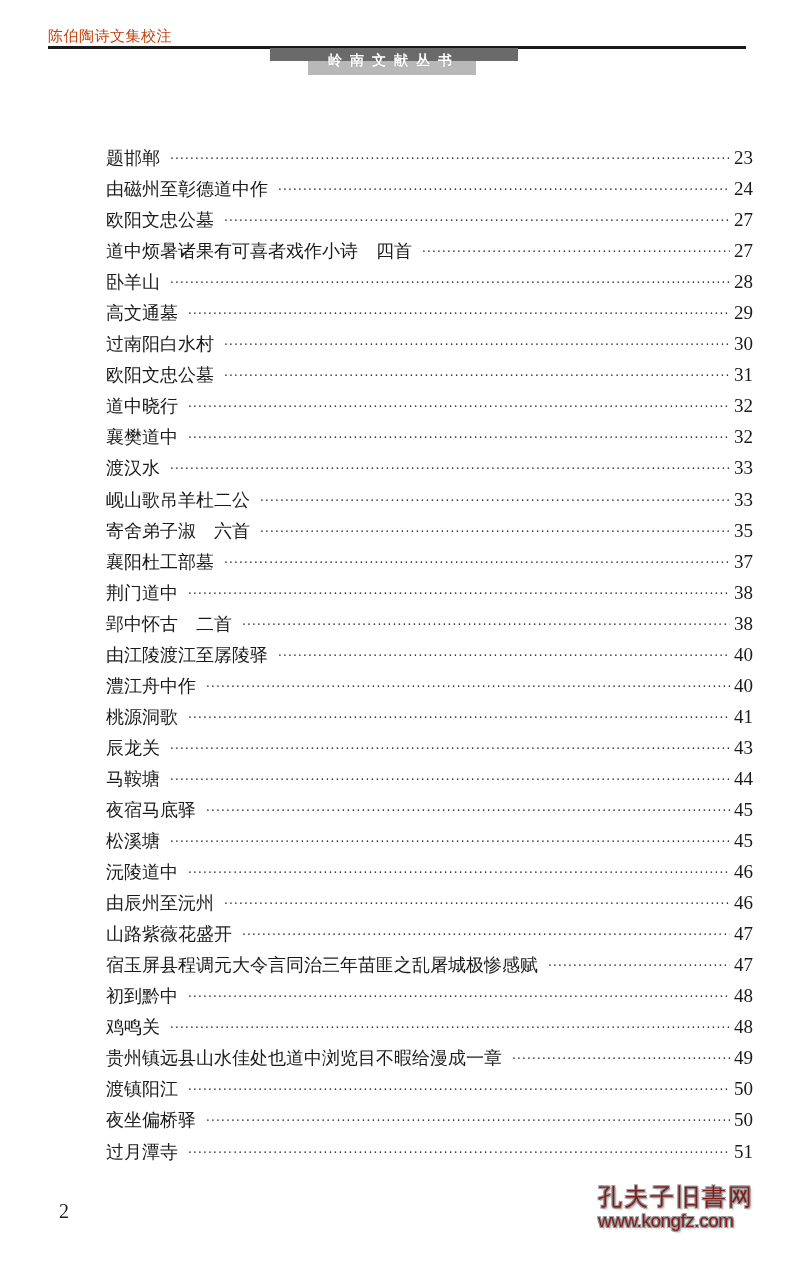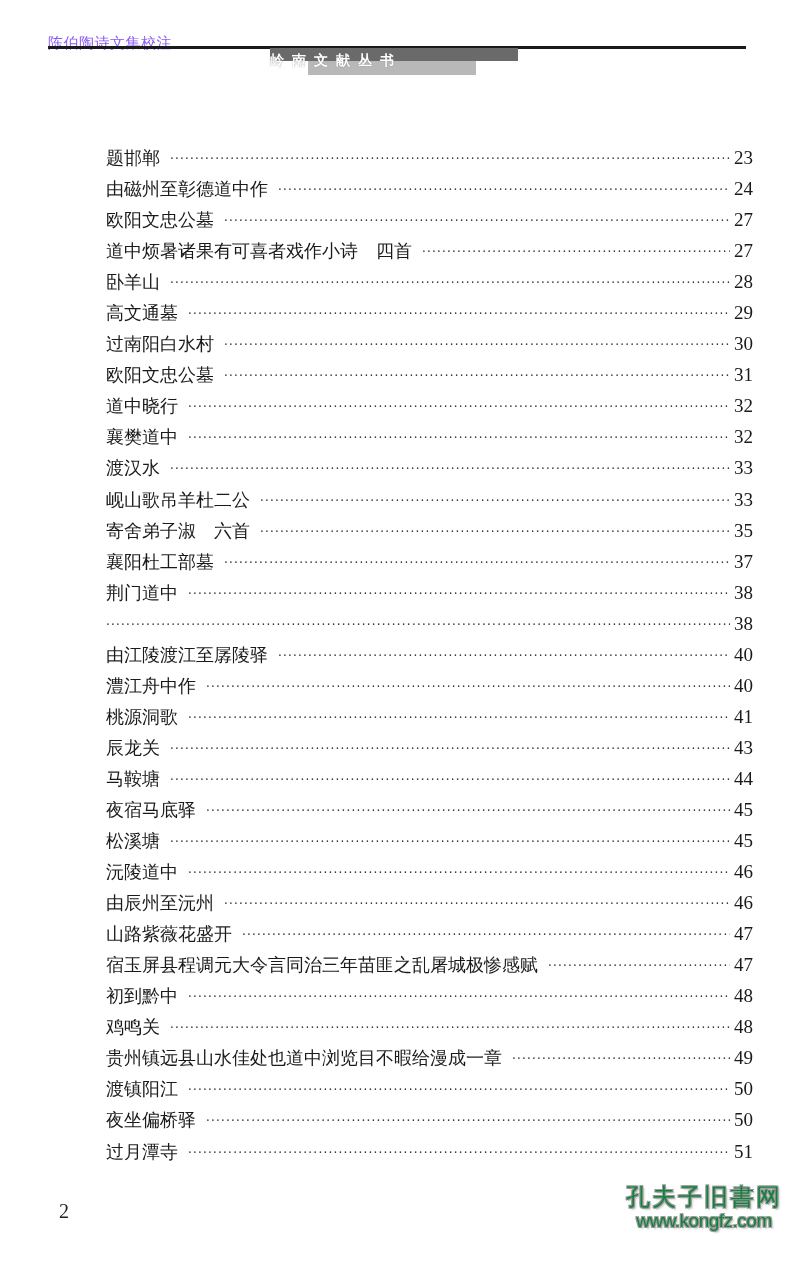--- a/index.html
+++ b/index.html
@@ -11,25 +11,25 @@
       width: 790px;
       height: 1262px;
       position: relative;
       overflow: hidden;
       font-family: "DejaVu Serif", "Liberation Serif", serif;
       color: #1a1a1a;
     }
     .running-title {
       position: absolute;
       left: 48px;
-      top: 34px;
+      top: 27px;
       font-family: "DejaVu Sans", "Liberation Sans", sans-serif;
       font-size: 15px;
       letter-spacing: 0.5px;
-      color: #8b5cf6;
+      color: #c2410c;
       line-height: 18px;
     }
     .header-rule {
       position: absolute;
       left: 48px;
       top: 46px;
       width: 698px;
       height: 3px;
       background: #1a1a1a;
     }
@@ -47,21 +47,21 @@
       top: 61px;
       width: 168px;
       height: 14px;
       background: #b8b8b8;
     }
     .series-title {
       position: absolute;
       left: 270px;
       top: 52px;
       width: 248px;
-      text-align: left;
+      text-align: center;
       font-family: "DejaVu Sans", "Liberation Sans", sans-serif;
       font-weight: bold;
       font-size: 14px;
       letter-spacing: 8px;
       color: #ffffff;
       line-height: 16px;
       text-shadow: 0 0 1px #777;
     }
     .toc {
       position: absolute;
@@ -110,27 +110,26 @@
       top: 1200px;
       font-family: "Liberation Serif", "DejaVu Serif", serif;
       font-size: 20px;
       color: #222;
     }
     .watermark {
       position: absolute;
       left: 598px;
       top: 1184px;
       width: 172px;
-      text-align: center;
-      color: #15803d;
+      text-align: left;
+      color: #7f1d1d;
       text-shadow:
         -1px -1px 0 #9a9a9a, 1px -1px 0 #9a9a9a,
         -1px 1px 0 #9a9a9a, 1px 1px 0 #9a9a9a,
         2px 2px 2px #c8c8c8;
-      margin-left: 20px;
     }
     .watermark-cn {
       font-family: "DejaVu Serif", "Liberation Serif", serif;
       font-size: 24px;
       letter-spacing: 2px;
       line-height: 26px;
     }
     .watermark-url {
       font-family: "Liberation Sans", "DejaVu Sans", sans-serif;
       font-size: 19px;
@@ -217,20 +216,21 @@
       <span class="toc-title">襄阳杜工部墓</span>
       <span class="toc-leader"></span>
       <span class="toc-page">37</span>
     </li>
     <li class="toc-row">
       <span class="toc-title">荆门道中</span>
       <span class="toc-leader"></span>
       <span class="toc-page">38</span>
     </li>
     <li class="toc-row">
+      <span class="toc-title">郢中怀古　二首</span>
       <span class="toc-leader"></span>
       <span class="toc-page">38</span>
     </li>
     <li class="toc-row">
       <span class="toc-title">由江陵渡江至孱陵驿</span>
       <span class="toc-leader"></span>
       <span class="toc-page">40</span>
     </li>
     <li class="toc-row">
       <span class="toc-title">澧江舟中作</span>

